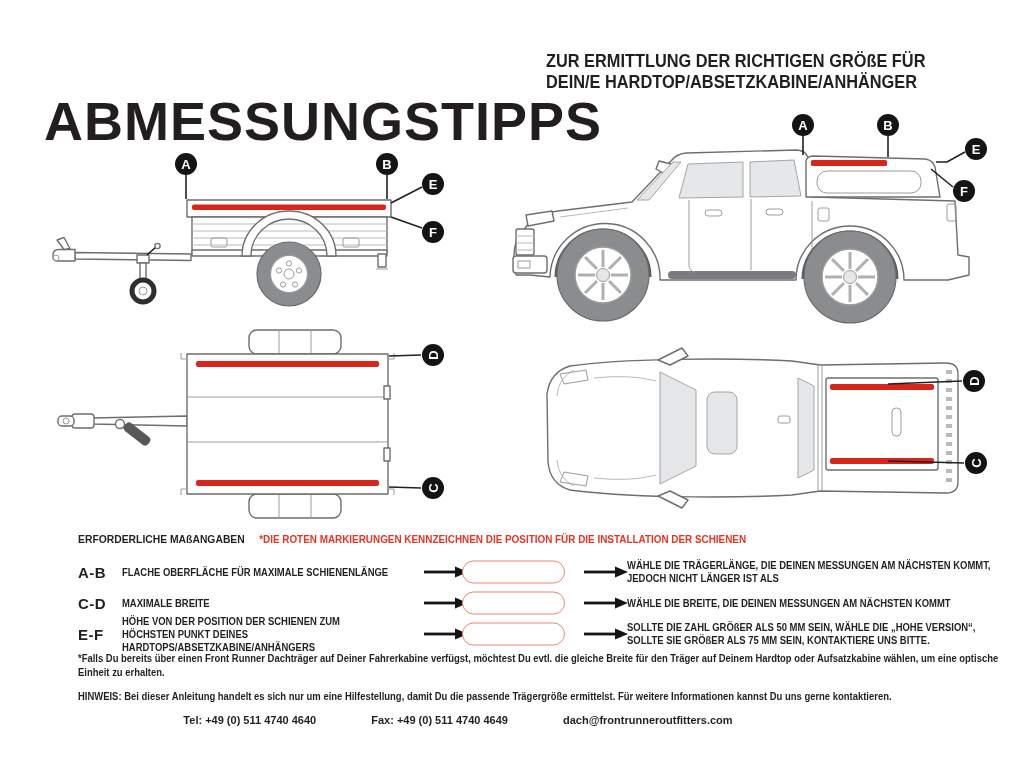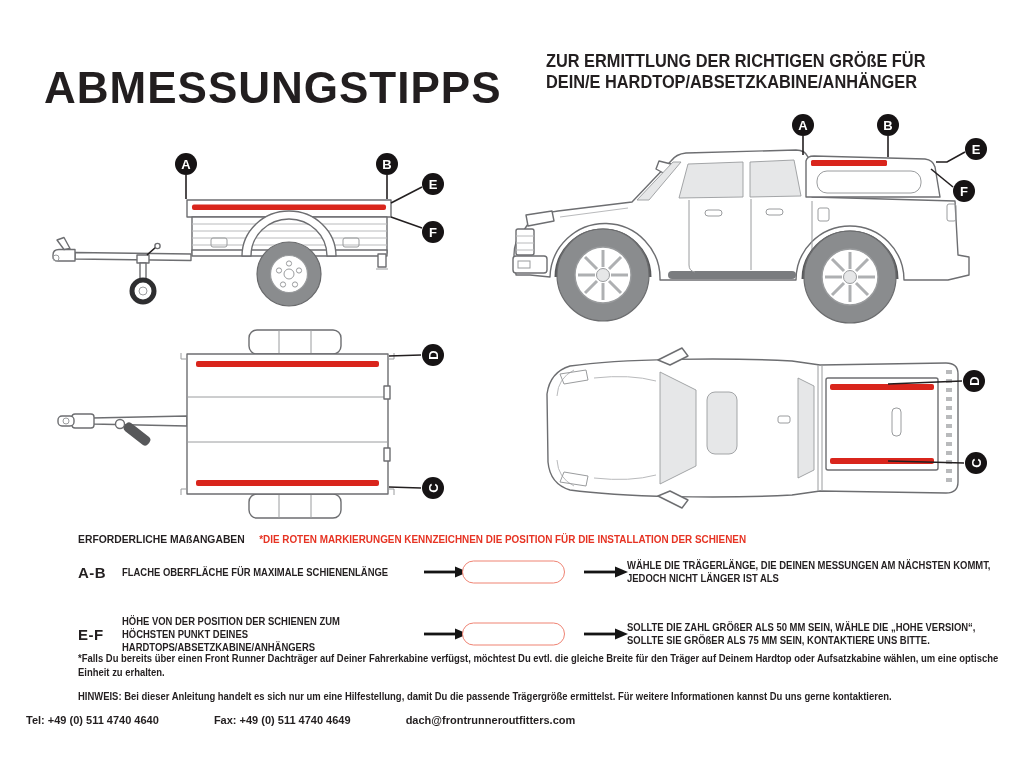--- a/index.html
+++ b/index.html
@@ -1,37 +1,37 @@
 <!DOCTYPE html>
 <html><head>
 <meta charset="utf-8">
 <style>
   html,body{margin:0;padding:0;background:#fff;}
   .canvas{position:relative;width:1024px;height:768px;background:#fff;overflow:hidden;
           font-family:"Liberation Sans",sans-serif;color:#231f20;}
   .abs{position:absolute;}
-  .title{left:44px;top:34px;font-size:44px;font-weight:bold;letter-spacing:1px;color:#221e1f;white-space:nowrap;}
+  .title{left:44px;top:54px;font-size:54px;font-weight:bold;letter-spacing:1px;color:#221e1f;white-space:nowrap;}
   .subtitle{left:546px;top:50px;font-size:19px;font-weight:bold;line-height:21px;
             transform:scaleX(.86);transform-origin:left top;white-space:nowrap;}
   .fig{position:absolute;}
   
   .mhead{left:78px;top:533px;display:flex;gap:16px;align-items:baseline;
          transform:scaleX(.9);transform-origin:left top;white-space:nowrap;}
   .mhead .h{font-size:11.5px;font-weight:bold;}
   .mhead .r{font-size:11px;font-weight:bold;color:#e63323;}
   .mrow{position:absolute;left:0;width:1024px;}
   .cell{position:absolute;top:50%;transform:translateY(-50%);font-weight:bold;}
   .code{font-size:15px;letter-spacing:.5px;}
   .lbl,.res{font-size:10.5px;line-height:13px;transform:translateY(-50%) scaleX(.9);transform-origin:left center;}
   .field{width:103px;height:23px;border:1.5px solid #ef8373;border-radius:12px;background:#fff;box-sizing:border-box;}
   .fnote{left:78px;top:652px;width:1030px;font-size:10.5px;font-weight:bold;line-height:13.5px;
          transform:scaleX(.9);transform-origin:left top;}
   .hnote{left:78px;top:690px;width:1030px;font-size:10.5px;font-weight:bold;
          transform:scaleX(.9);transform-origin:left top;white-space:nowrap;}
-  .contact{left:0;top:714px;width:916px;text-align:left;font-size:11px;font-weight:bold;}
+  .contact{left:0;top:714px;width:916px;text-align:center;font-size:11px;font-weight:bold;}
   .contact span{margin:0 26px;white-space:nowrap;}
   
   svg{display:block;}
   .ol{fill:#fff;stroke:#6d6e71;stroke-width:1.4;stroke-linejoin:round;}
   .thin{fill:none;stroke:#9a9c9e;stroke-width:1;}
   .lite{fill:none;stroke:#b9babc;stroke-width:1;}
   .glass{fill:#e6e7e8;stroke:#9a9c9e;stroke-width:.9;}
   .lead{stroke:#231f20;stroke-width:1.6;fill:none;}
   .mk{fill:#161314;}
   .mktxt{fill:#fff;font-family:"Liberation Sans",sans-serif;font-size:13px;font-weight:bold;text-anchor:middle;}
@@ -299,20 +299,38 @@
     <div class="cell field" style="left:462px"></div>
     <div class="cell" style="left:584px">
       <svg width="44" height="12" viewBox="0 0 44 12">
           <rect y="4.6" width="32" height="2.8" fill="#141414"></rect>
           <polygon points="31,0.5 44,6 31,11.5" fill="#141414"></polygon>
         </svg>
     </div>
     <div class="cell res" style="left:627px;width:408px">WÄHLE DIE TRÄGERLÄNGE, DIE DEINEN MESSUNGEN AM NÄCHSTEN KOMMT, JEDOCH NICHT LÄNGER IST ALS</div>
   </div>
 
+  <div class="mrow" style="top:589px;height:28px">
+    <div class="cell code" style="left:78px">C-D</div>
+    <div class="cell lbl" style="left:122px;width:300px">MAXIMALE BREITE</div>
+    <div class="cell" style="left:424px">
+      <svg width="44" height="12" viewBox="0 0 44 12">
+          <rect y="4.6" width="32" height="2.8" fill="#141414"></rect>
+          <polygon points="31,0.5 44,6 31,11.5" fill="#141414"></polygon>
+        </svg>
+    </div>
+    <div class="cell field" style="left:462px"></div>
+    <div class="cell" style="left:584px">
+      <svg width="44" height="12" viewBox="0 0 44 12">
+          <rect y="4.6" width="32" height="2.8" fill="#141414"></rect>
+          <polygon points="31,0.5 44,6 31,11.5" fill="#141414"></polygon>
+        </svg>
+    </div>
+    <div class="cell res" style="left:627px;width:408px">WÄHLE DIE BREITE, DIE DEINEN MESSUNGEN AM NÄCHSTEN KOMMT</div>
+  </div>
 
   <div class="mrow" style="top:616px;height:36px">
     <div class="cell code" style="left:78px">E-F</div>
     <div class="cell lbl" style="left:122px;width:300px">HÖHE VON DER POSITION DER SCHIENEN ZUM HÖCHSTEN PUNKT DEINES HARDTOPS/ABSETZKABINE/ANHÄNGERS</div>
     <div class="cell" style="left:424px">
       <svg width="44" height="12" viewBox="0 0 44 12">
           <rect y="4.6" width="32" height="2.8" fill="#141414"></rect>
           <polygon points="31,0.5 44,6 31,11.5" fill="#141414"></polygon>
         </svg>
     </div>

